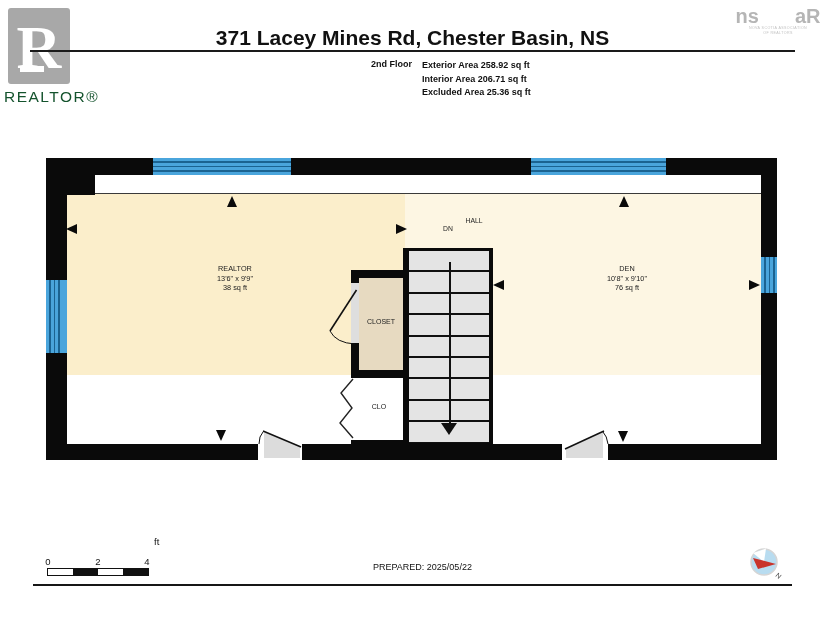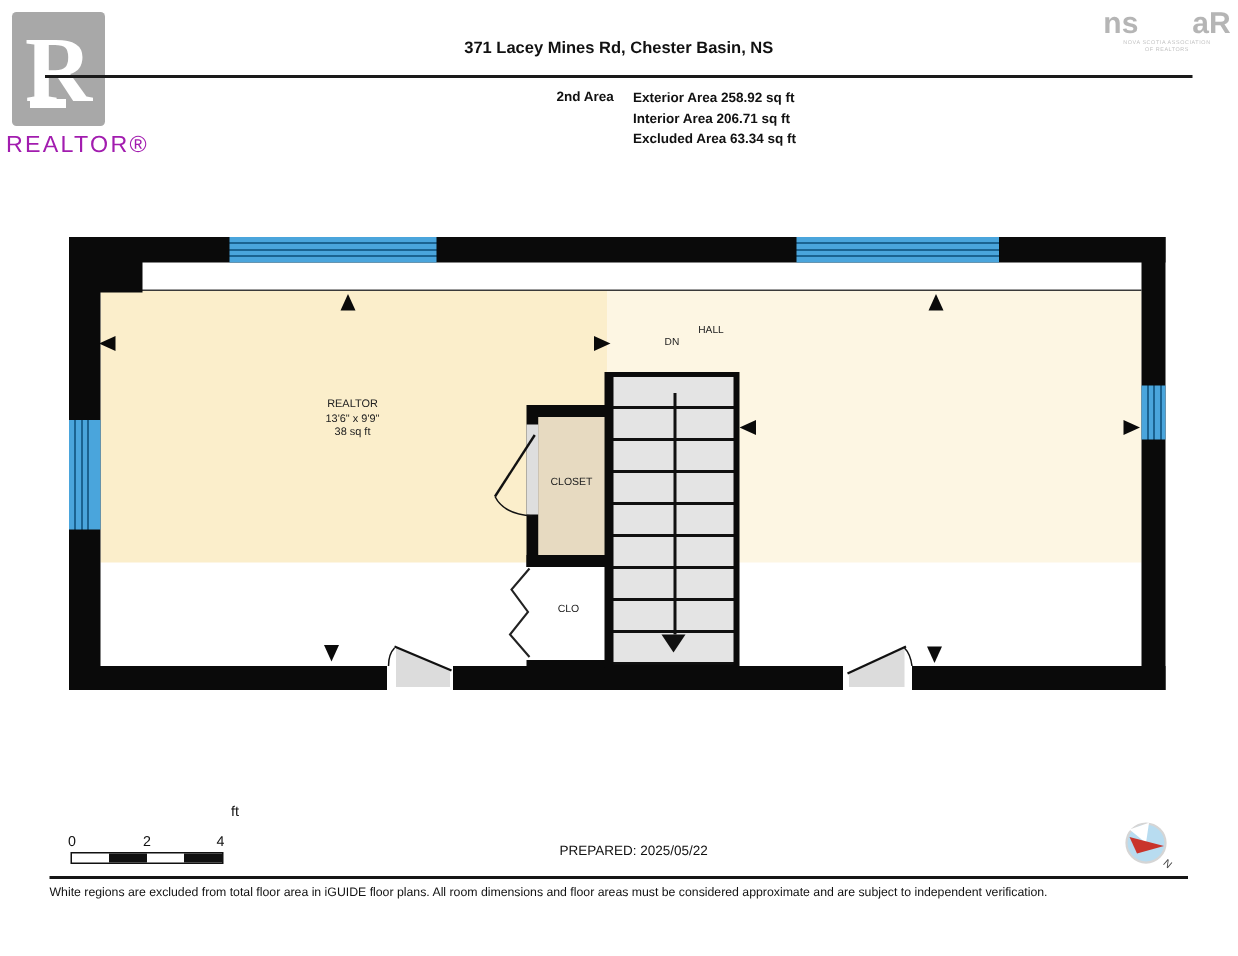--- a/index.html
+++ b/index.html
@@ -13,29 +13,29 @@
   .win-v{position:absolute;background:linear-gradient(to right,
         #4aa5dc 0 3.4px,#1b6391 3.4px 4.8px,#4aa5dc 4.8px 7.8px,#1b6391 7.8px 9.2px,
         #4aa5dc 9.2px 12.2px,#1b6391 12.2px 13.6px,#4aa5dc 13.6px 17px);}
   .room-label{position:absolute;text-align:center;font-size:7.3px;line-height:9.6px;color:#222;}
   .small-label{position:absolute;text-align:center;font-size:6.8px;color:#222;}
   .arrow{position:absolute;width:0;height:0;}
   .arrow.up{border-left:5px solid transparent;border-right:5px solid transparent;border-bottom:11px solid #0a0a0a;}
   .arrow.down{border-left:5px solid transparent;border-right:5px solid transparent;border-top:11px solid #0a0a0a;}
   .arrow.left{border-top:5px solid transparent;border-bottom:5px solid transparent;border-right:11px solid #0a0a0a;}
   .arrow.right{border-top:5px solid transparent;border-bottom:5px solid transparent;border-left:11px solid #0a0a0a;}
-  .title{position:absolute;left:0;right:0;top:26px;text-align:center;font-size:11px;font-weight:bold;}
+  .title{position:absolute;left:0;right:0;top:26px;text-align:center;font-size:21px;font-weight:bold;}
   .title-rule{position:absolute;left:30px;top:50px;width:765px;height:2px;background:#1a1a1a;}
   .floor-label{position:absolute;left:371px;top:59px;font-size:9px;font-weight:bold;}
   .stat-lines{position:absolute;left:422px;top:59px;font-size:9px;line-height:13.5px;font-weight:bold;}
   .realtor-box{position:absolute;left:8px;top:8px;width:62px;height:76px;background:#a8a8a8;border-radius:3px;}
   .realtor-box span{display:block;width:100%;height:100%;text-align:center;line-height:78px;
         font-family:"Liberation Serif",serif;font-weight:bold;font-size:62px;color:#fff;}
   .realtor-bar{position:absolute;left:12px;top:58px;width:24px;height:6px;background:#fff;}
-  .realtor-word{position:absolute;left:4px;top:88px;font-size:15.5px;letter-spacing:1.5px;color:#a21caf;}
+  .realtor-word{position:absolute;left:4px;top:88px;font-size:15.5px;letter-spacing:1.5px;color:#14532d;}
   .nsar{position:absolute;right:8px;top:6px;width:78px;text-align:center;color:#b5b5b5;}
   .nsar-row{display:flex;justify-content:center;align-items:flex-end;gap:18px;font-size:20px;line-height:20px;font-weight:bold;}
   .nsar-cap{font-size:3.6px;letter-spacing:.4px;line-height:4.6px;color:#c2c2c2;}
   .stairs{position:absolute;left:403px;top:248px;width:90px;height:197px;background:#0a0a0a;}
   .stairs-steps{position:absolute;left:6px;top:3px;width:80px;height:192px;
         background:repeating-linear-gradient(to bottom,#e4e4e4 0 19.4px,#101010 19.4px 21.4px);}
   .stairs-line{position:absolute;left:46px;top:14px;width:2px;height:161px;background:#101010;}
   .stairs-arrow{position:absolute;left:38px;top:175px;width:0;height:0;
         border-left:8px solid transparent;border-right:8px solid transparent;border-top:12px solid #101010;}
   .scale-num{position:absolute;top:556px;width:12px;text-align:center;font-size:9.5px;}
@@ -54,25 +54,25 @@
 
   <div class="realtor-box">
     <span>R</span>
     <div class="realtor-bar"></div>
   </div>
   <div class="realtor-word">REALTOR®</div>
 
   <div class="title">371 Lacey Mines Rd, Chester Basin, NS</div>
   <div class="title-rule"></div>
 
-  <div class="floor-label">2nd Area</div>
+  <div class="floor-label">2nd Floor</div>
   <div class="stat-lines">
     <div>Exterior Area 258.92 sq ft</div>
     <div>Interior Area 206.71 sq ft</div>
-    <div>Excluded Area 63.34 sq ft</div>
+    <div>Excluded Area 25.36 sq ft</div>
   </div>
 
   <div class="nsar">
     <div class="nsar-row">
       <span>ns</span>
       <svg width="17" height="19" viewBox="0 0 17 19">
         <path d="M3,17 V8 L8.5,2.5 L14,8 V17" fill="none" stroke="#b5b5b5" stroke-width="2.2"></path>
         <rect x="6.8" y="11" width="3.4" height="6" fill="#b5b5b5"></rect>
       </svg>
       <span>aR</span>
@@ -133,20 +133,25 @@
   <div class="arrow up" style="left:619px;top:196px;"></div>
   <div class="arrow down" style="left:618px;top:431px;"></div>
   <div class="arrow left" style="left:493px;top:280px;"></div>
   <div class="arrow right" style="left:749px;top:280px;"></div>
 
   <div class="room-label" style="left:160px;top:264px;width:150px;">
     <div>REALTOR</div>
     <div>13'6" x 9'9"</div>
     <div>38 sq ft</div>
   </div>
+  <div class="room-label" style="left:552px;top:264px;width:150px;">
+    <div>DEN</div>
+    <div>10'8" x 9'10"</div>
+    <div>76 sq ft</div>
+  </div>
   <div class="small-label" style="left:449px;top:217px;width:50px;">HALL</div>
   <div class="small-label" style="left:423px;top:225px;width:50px;">DN</div>
   <div class="small-label" style="left:353px;top:318px;width:56px;font-size:7px;">CLOSET</div>
   <div class="small-label" style="left:351px;top:403px;width:56px;font-size:7px;">CLO</div>
 
   <div class="scale-num" style="left:42px;">0</div>
   <div class="scale-num" style="left:92px;">2</div>
   <div class="scale-num" style="left:141px;">4</div>
   <div class="scale-bar"></div>
   <div class="scale-unit">ft</div>
@@ -154,15 +159,14 @@
   <div class="prepared">PREPARED: 2025/05/22</div>
 
   <svg class="abs" style="left:746px;top:545px;" width="36" height="36" viewBox="0 0 36 36">
     <circle cx="18" cy="17" r="13" fill="#b8dcf0" stroke="#d5d5d5" stroke-width="1.5"></circle>
     <polygon points="18,17 7,8 20,3.5" fill="#ffffff"></polygon>
     <polygon points="7,13 30,19 12,24" fill="#c9342b"></polygon>
     <text x="29" y="31" font-size="7" fill="#444" transform="rotate(40 29 31)">N</text>
   </svg>
 
   <div class="footer-rule"></div>
-  <div class="disclaimer">White regions are excluded from total floor area in iGUIDE floor plans. All room dimensions and floor areas must be considered approximate and are subject to independent verification.</div>
 
 </div>
 
 </body></html>

